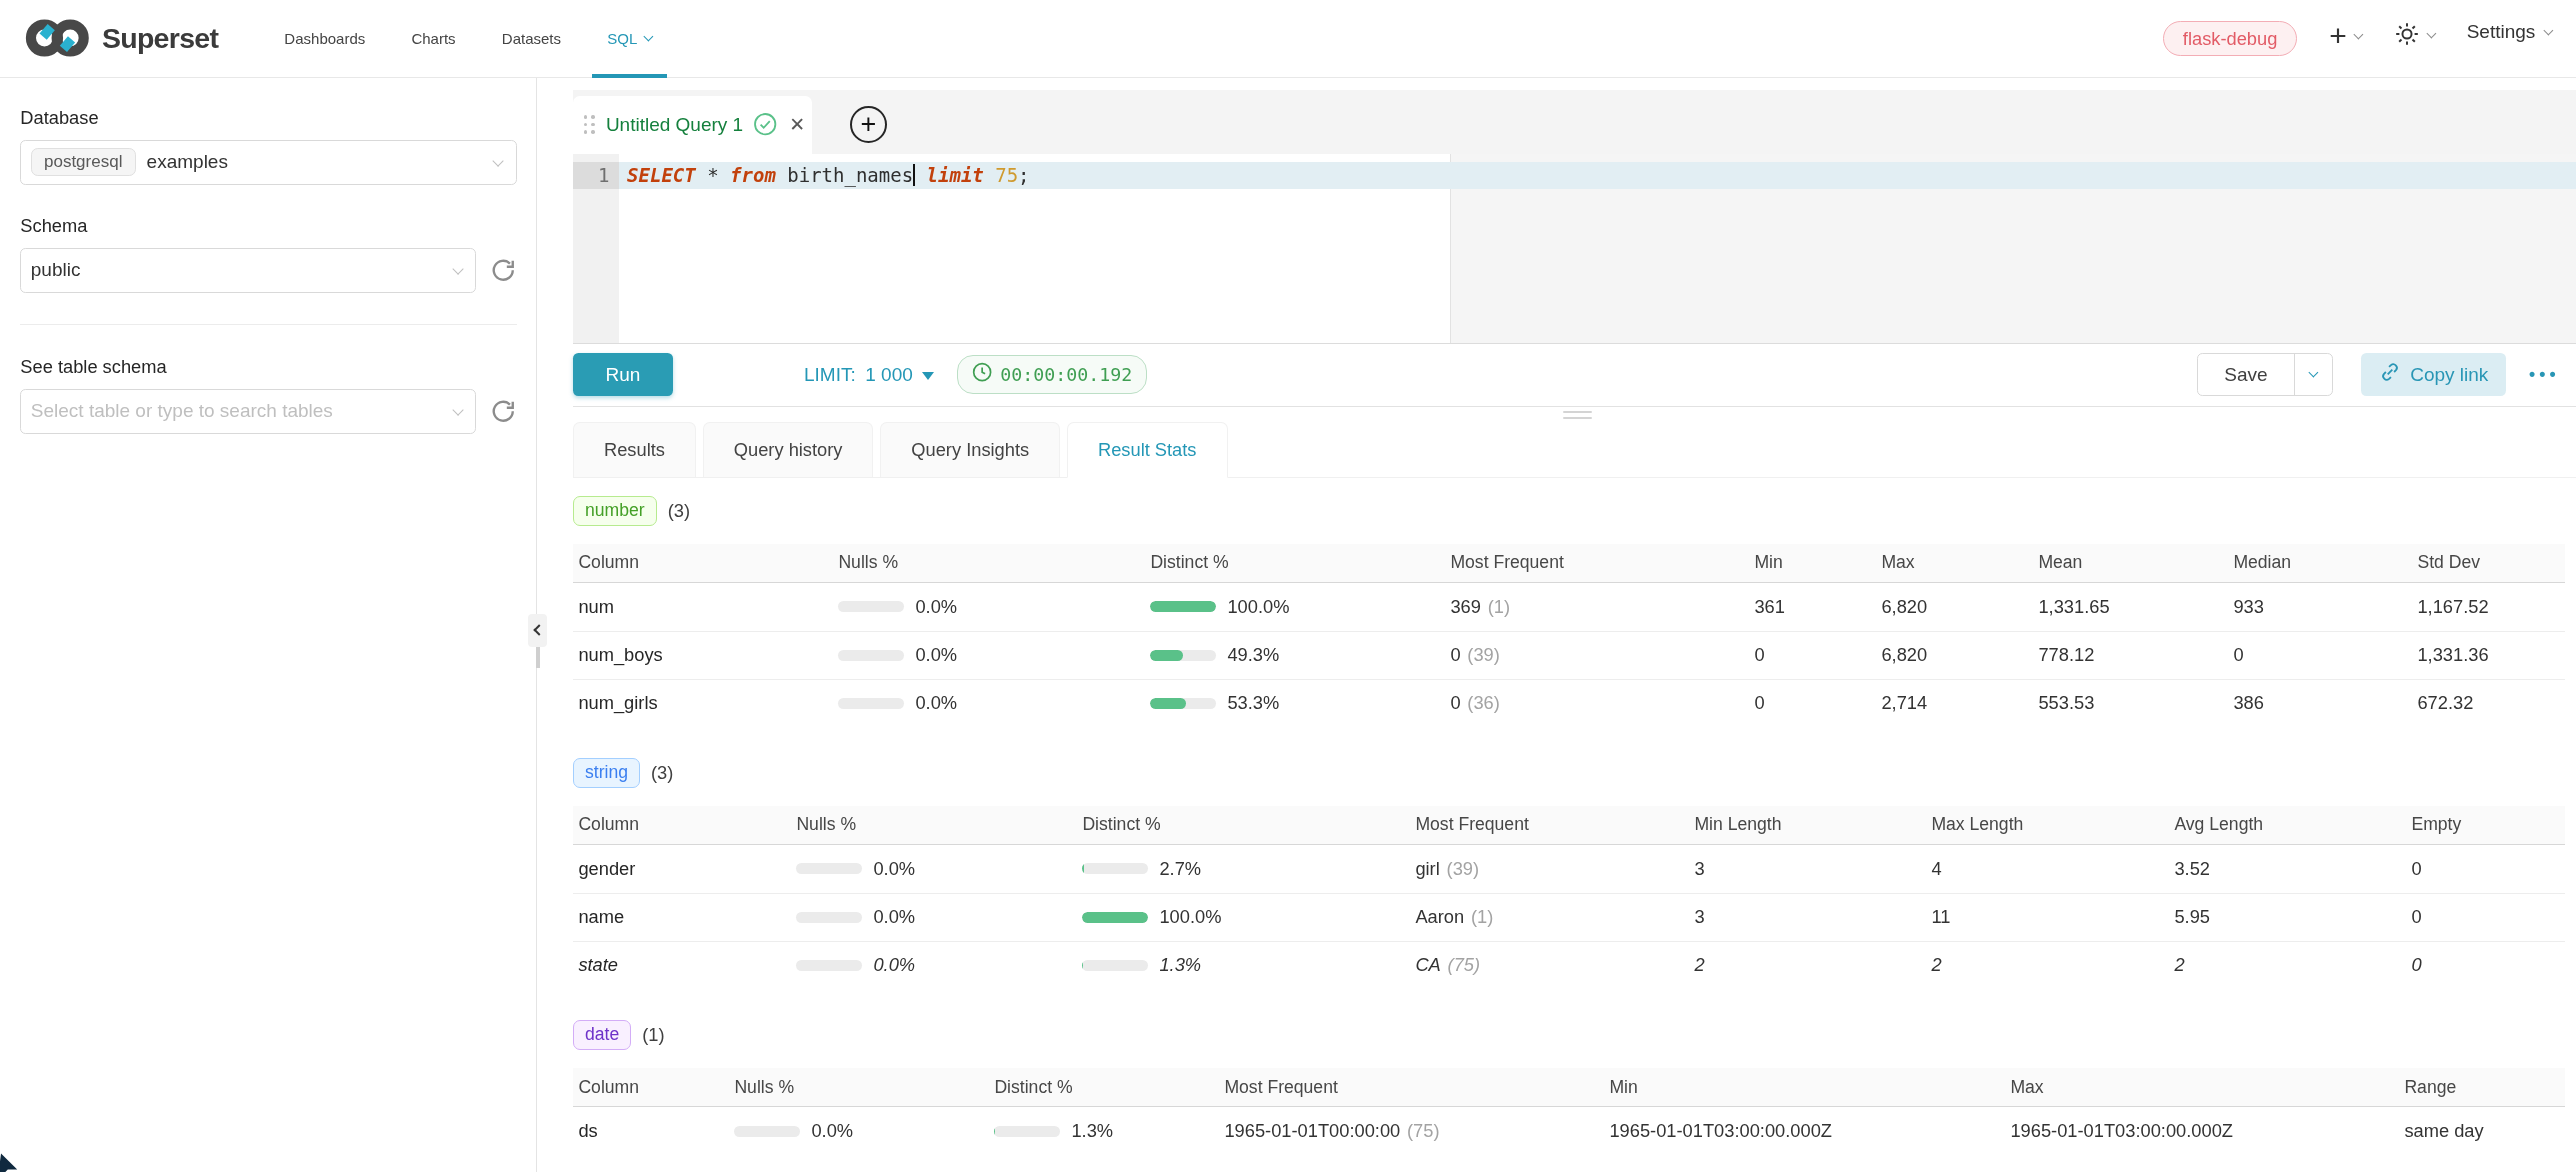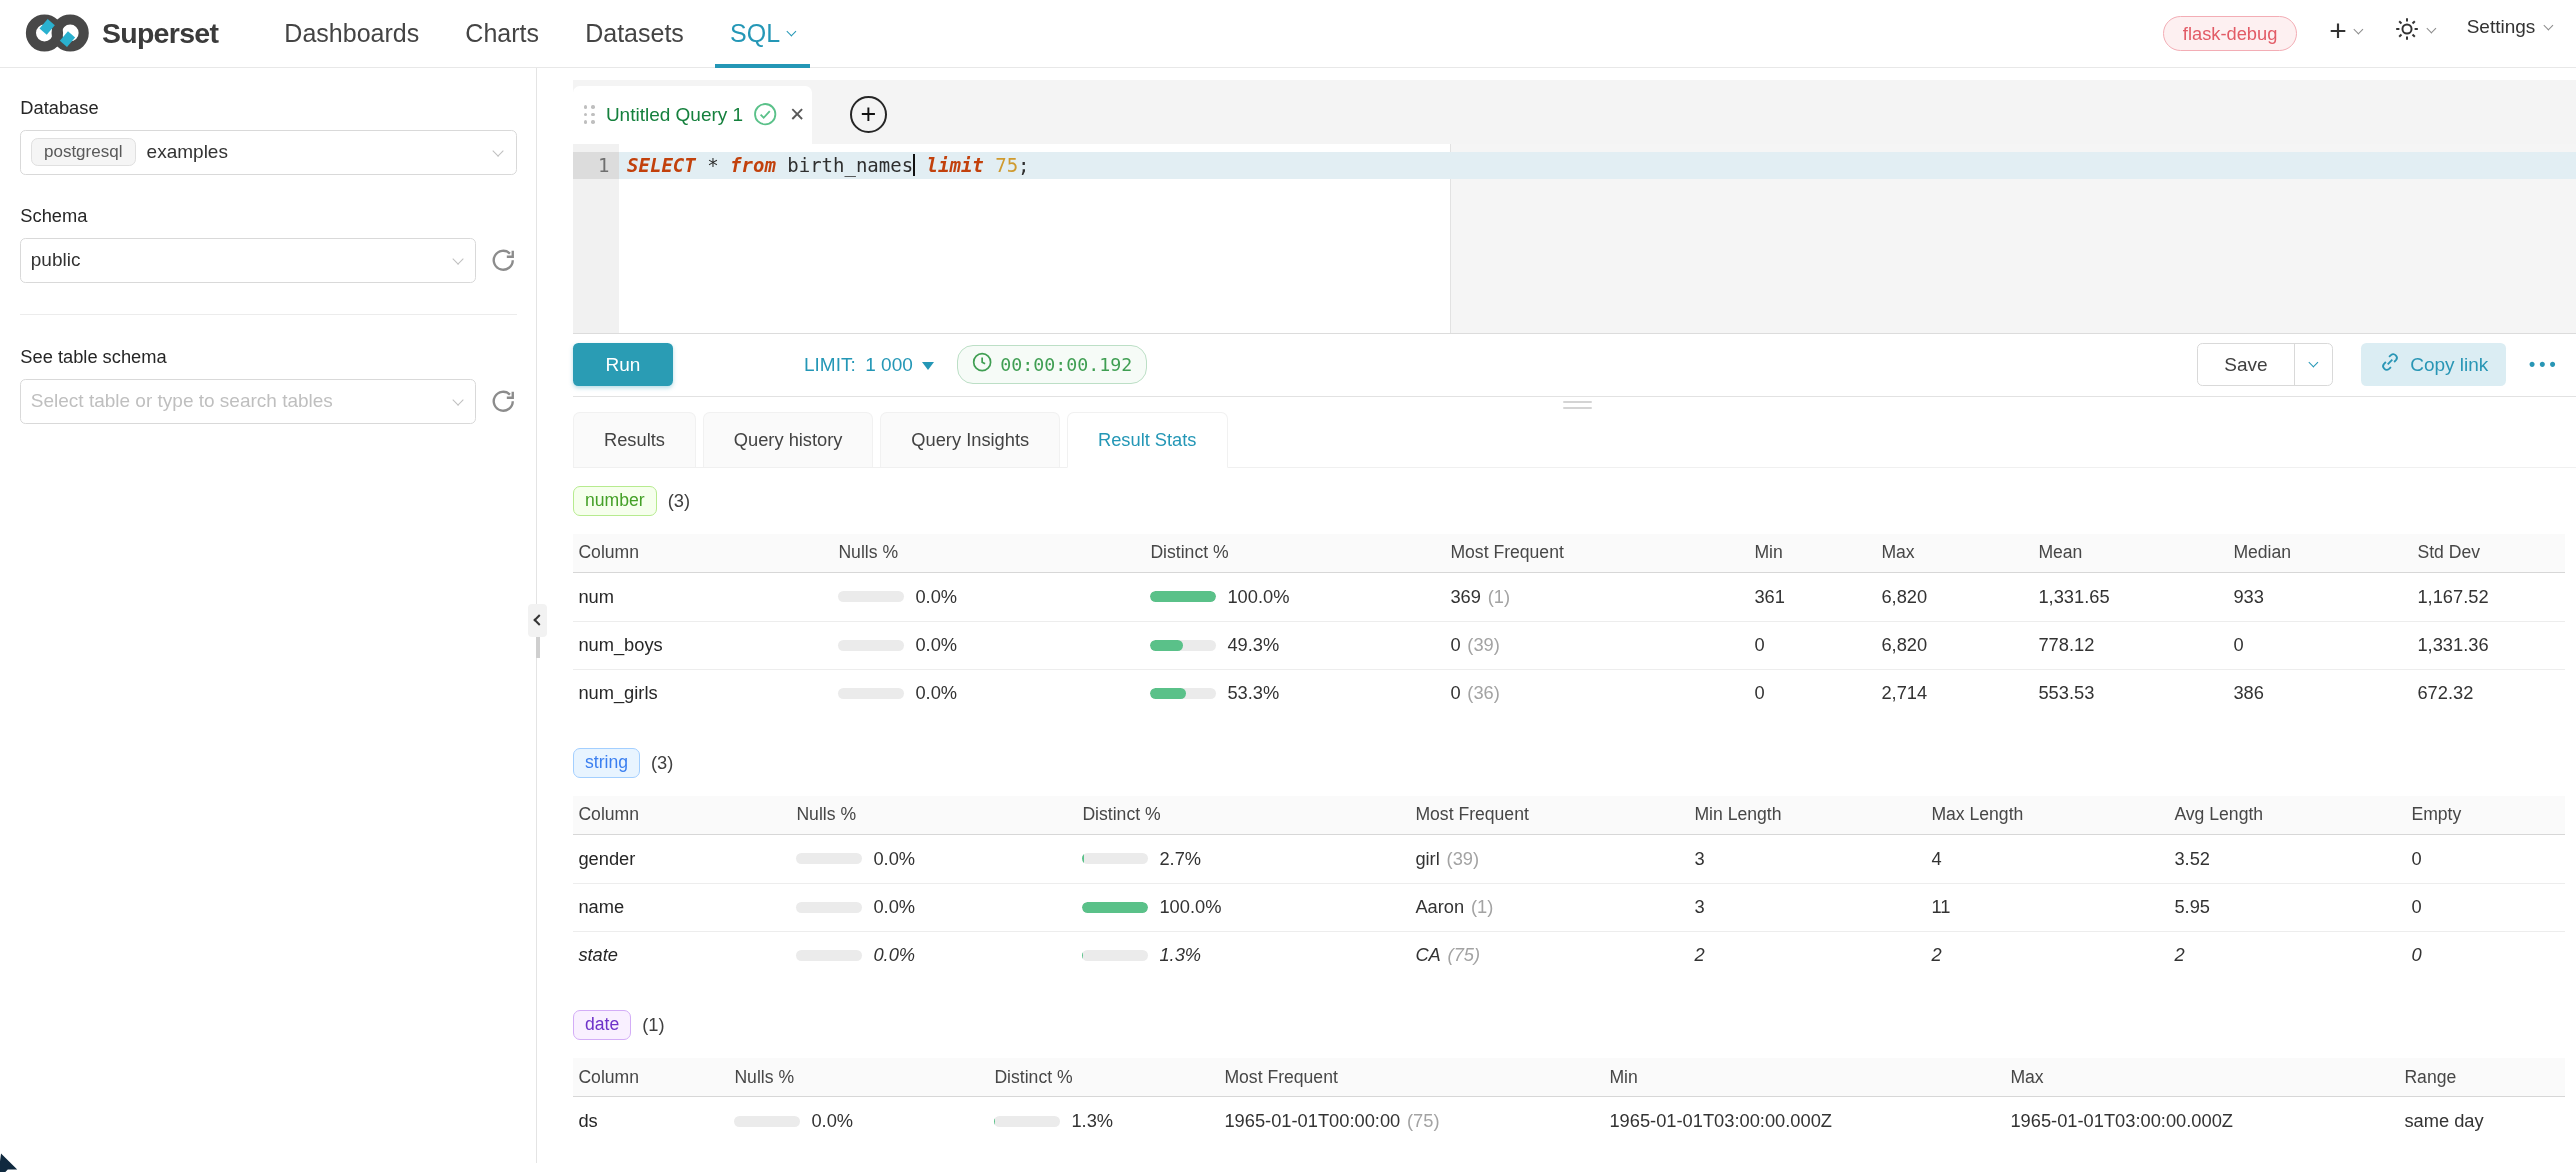--- a/index.html
+++ b/index.html
@@ -1,26 +1,26 @@
 <!DOCTYPE html>
 <html style="font-size:11px"><head>
 <meta charset="utf-8">
 <style>
   * { margin:0; padding:0; box-sizing:border-box; }
   html,body { width:2576px; height:1172px; overflow:hidden; background:#fff;
     font-family:"Liberation Sans", sans-serif; color:#333; }
 
   
-  .topnav { height:68px; background:#fff; border-bottom:1.4px solid #e8e8e8;
+  .topnav { height:78px; background:#fff; border-bottom:1.4px solid #e8e8e8;
     display:flex; align-items:center; padding:0 24.4px; position:relative; }
   .brand { display:flex; align-items:center; gap:9.5px; }
   .brand-text { font-size:28.5px; font-weight:bold; color:#3b3b3b; letter-spacing:-0.7px; }
   .nav-items { display:flex; align-items:stretch; height:100%; margin-left:43px; }
   .nav-item { display:flex; align-items:center; gap:8.1px; padding:0 15px; margin:0 8.1px;
-    font-size:25px; color:#444; position:relative; cursor:pointer; }
+    font-size:15px; color:#444; position:relative; cursor:pointer; }
   .nav-item.active { color:#2497b6; }
   .nav-item.active::after { content:""; position:absolute; left:0; right:0; bottom:-1.4px;
     height:4.1px; background:#2497b6; }
   .chev { width:8.1px; height:8.1px; border-right:2px solid currentColor; border-bottom:2px solid currentColor;
     transform:rotate(45deg); margin-top:-4.1px; }
   .chev.sm { width:6.8px; height:6.8px; border-width:1.7px; color:#8c8c8c; }
   .nav-right { margin-left:auto; display:flex; align-items:flex-start; gap:32px; }
   .env-badge { font-size:18.3px; padding:5.4px 19px; border-radius:678px; }
   .plus-glyph { font-size:30px; color:#333; font-weight:300; line-height:1; }
   .iconbtn { display:flex; align-items:center; gap:8.1px; cursor:pointer; }

